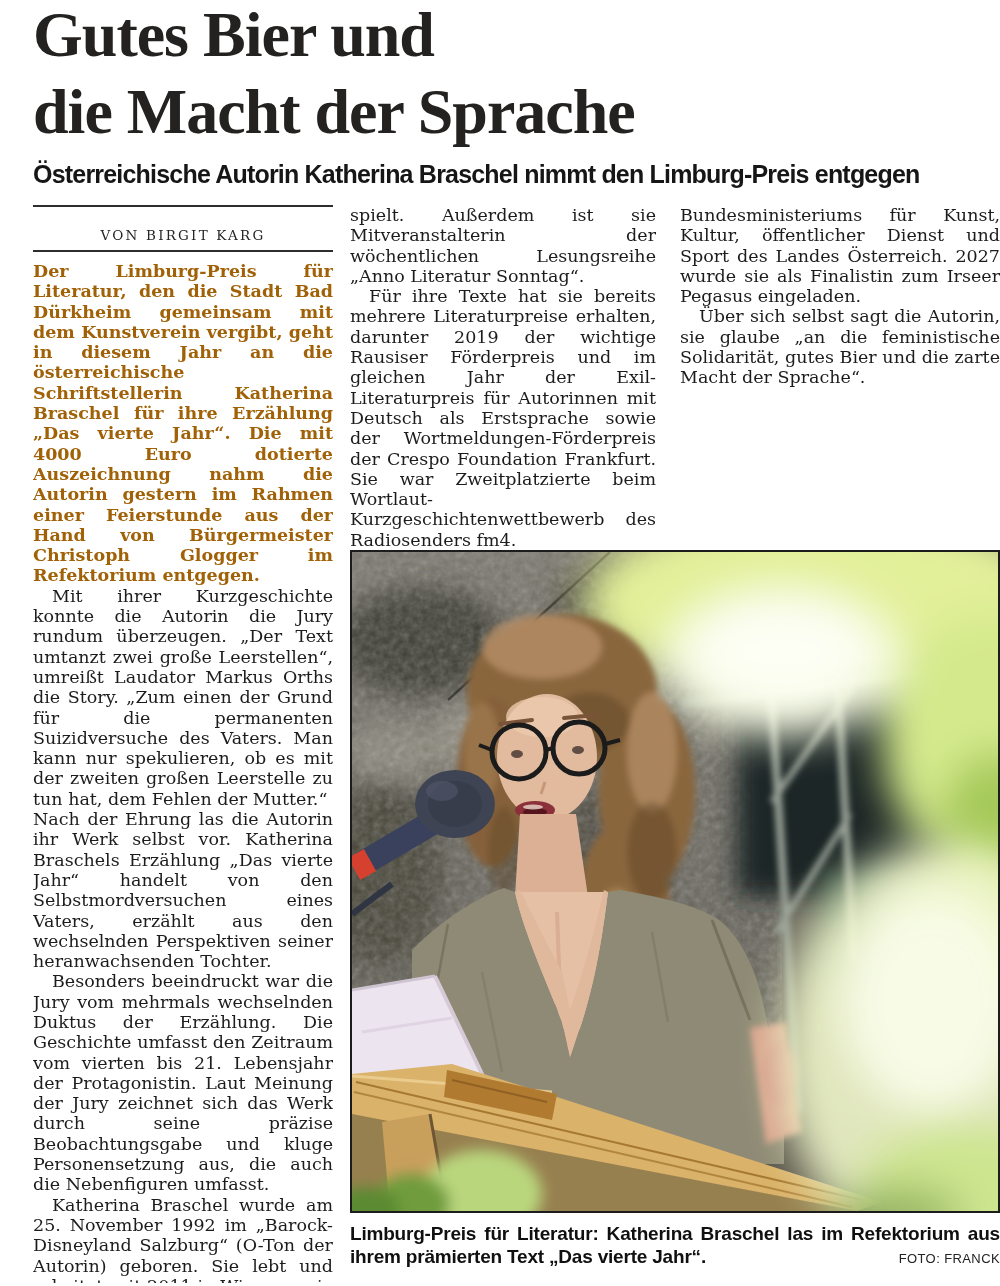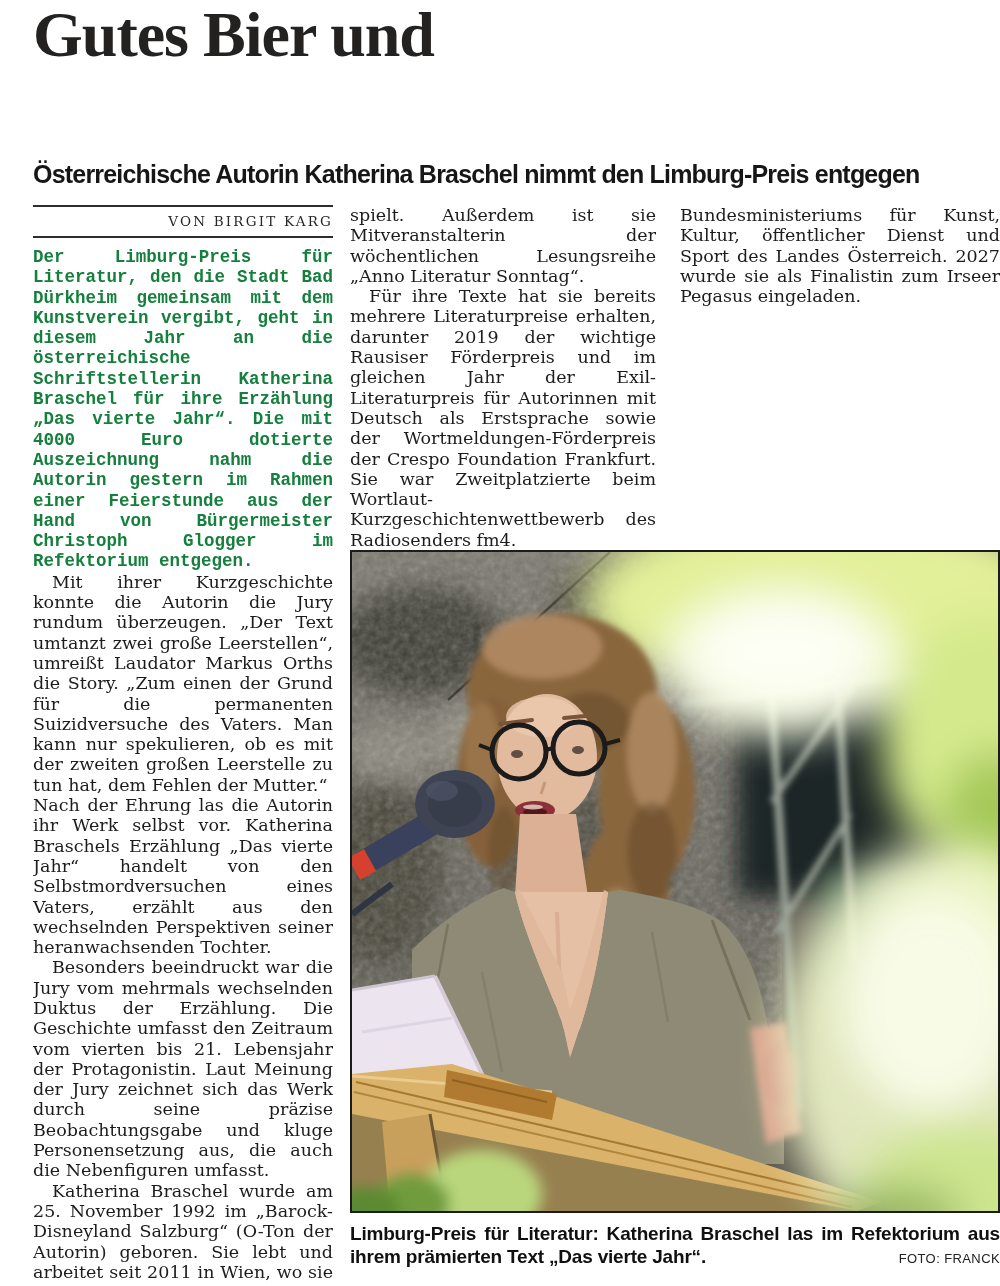--- a/index.html
+++ b/index.html
@@ -18,30 +18,30 @@
     position:absolute; left:33px; top:160px; width:950px;
     font-family:Liberation Sans, sans-serif; font-weight:700;
     font-size:25px; letter-spacing:-0.8px; color:#161616;
   }
   .col1 {
     position:absolute; left:33px; top:205px; width:300px; height:1078px;
     overflow:hidden;
   }
   .byline-rule { border-top:2px solid #2e2d2b; width:100%; }
   .byline {
-    text-align:right; font-family:"DejaVu Serif", serif;
+    text-align:center; font-family:"DejaVu Serif", serif;
     font-size:13.5px; letter-spacing:2.2px; color:#262626;
-    padding:6px 0 7px 0;
+    padding:20px 0 7px 0;
   }
   .byline-block { margin-bottom:9px; }
   .para {
     font-size:17.5px; line-height:20.3px; text-align:justify;
     hyphens:auto; -webkit-hyphens:auto; color:#1c1c1c;
   }
-  .para.lead { font-weight:700; color:#15803d;font-family:Liberation Mono, monospace; }
+  .para.lead { font-weight:700; color:#a16207; }
   .para.indent { text-indent:19px; }
   .right { position:absolute; left:350px; top:205px; width:650px; }
   .text-cols { display:flex; gap:24px; height:345px; overflow:hidden; }
   .col2 { width:306px; overflow:hidden; }
   .col3 { width:320px; overflow:hidden; }
   .photo-frame {
     width:650px; height:663px; border:2px solid #1c1c1c; background:#6e6b62;
     overflow:hidden;
   }
   .photo-frame svg { display:block; }
@@ -58,20 +58,21 @@
     letter-spacing:0.4px; color:#222; background:transparent;margin-left:44px;
   }
 </style>
 </head>
 <body>
 
 <div class="page">
 
   <h1 class="headline">
     <span>Gutes Bier und</span>
+    <span>die Macht der Sprache</span>
   </h1>
 
   <div class="subheadline">Österreichische Autorin Katherina Braschel nimmt den Limburg-Preis entgegen</div>
 
   <div class="col1">
     <div class="byline-block">
       <div class="byline-rule"></div>
       <div class="byline">VON BIRGIT KARG</div>
       <div class="byline-rule"></div>
     </div>
@@ -85,20 +86,21 @@
   </div>
 
   <div class="right">
     <div class="text-cols">
       <div class="col2">
           <p class="para">spielt. Außerdem ist sie Mitveranstalterin der wöchentlichen Lesungsreihe „Anno Literatur Sonntag“.</p>
           <p class="para indent">Für ihre Texte hat sie bereits mehrere Literaturpreise erhalten, darunter 2019 der wichtige Rausiser Förderpreis und im gleichen Jahr der Exil-Literaturpreis für Autorinnen mit Deutsch als Erstsprache sowie der Wortmeldungen-Förderpreis der Crespo Foundation Frankfurt. Sie war Zweitplatzierte beim Wortlaut-Kurzgeschichtenwettbewerb des Radiosenders fm4.</p>
         </div>
       <div class="col3">
           <p class="para">Bundesministeriums für Kunst, Kultur, öffentlicher Dienst und Sport des Landes Österreich. 2027 wurde sie als Finalistin zum Irseer Pegasus eingeladen.</p>
+          <p class="para indent">Über sich selbst sagt die Autorin, sie glaube „an die feministische Solidarität, gutes Bier und die zarte Macht der Sprache“.</p>
         </div>
     </div>
 
     <figure class="photo-frame">
       <svg viewBox="0 0 646 659" width="646" height="659" xmlns="http://www.w3.org/2000/svg">
         <defs>
           <linearGradient id="stoneG" x1="0" y1="0" x2="0" y2="1">
             <stop offset="0" stop-color="#79766c"></stop>
             <stop offset="0.55" stop-color="#67645b"></stop>
             <stop offset="1" stop-color="#565349"></stop>

